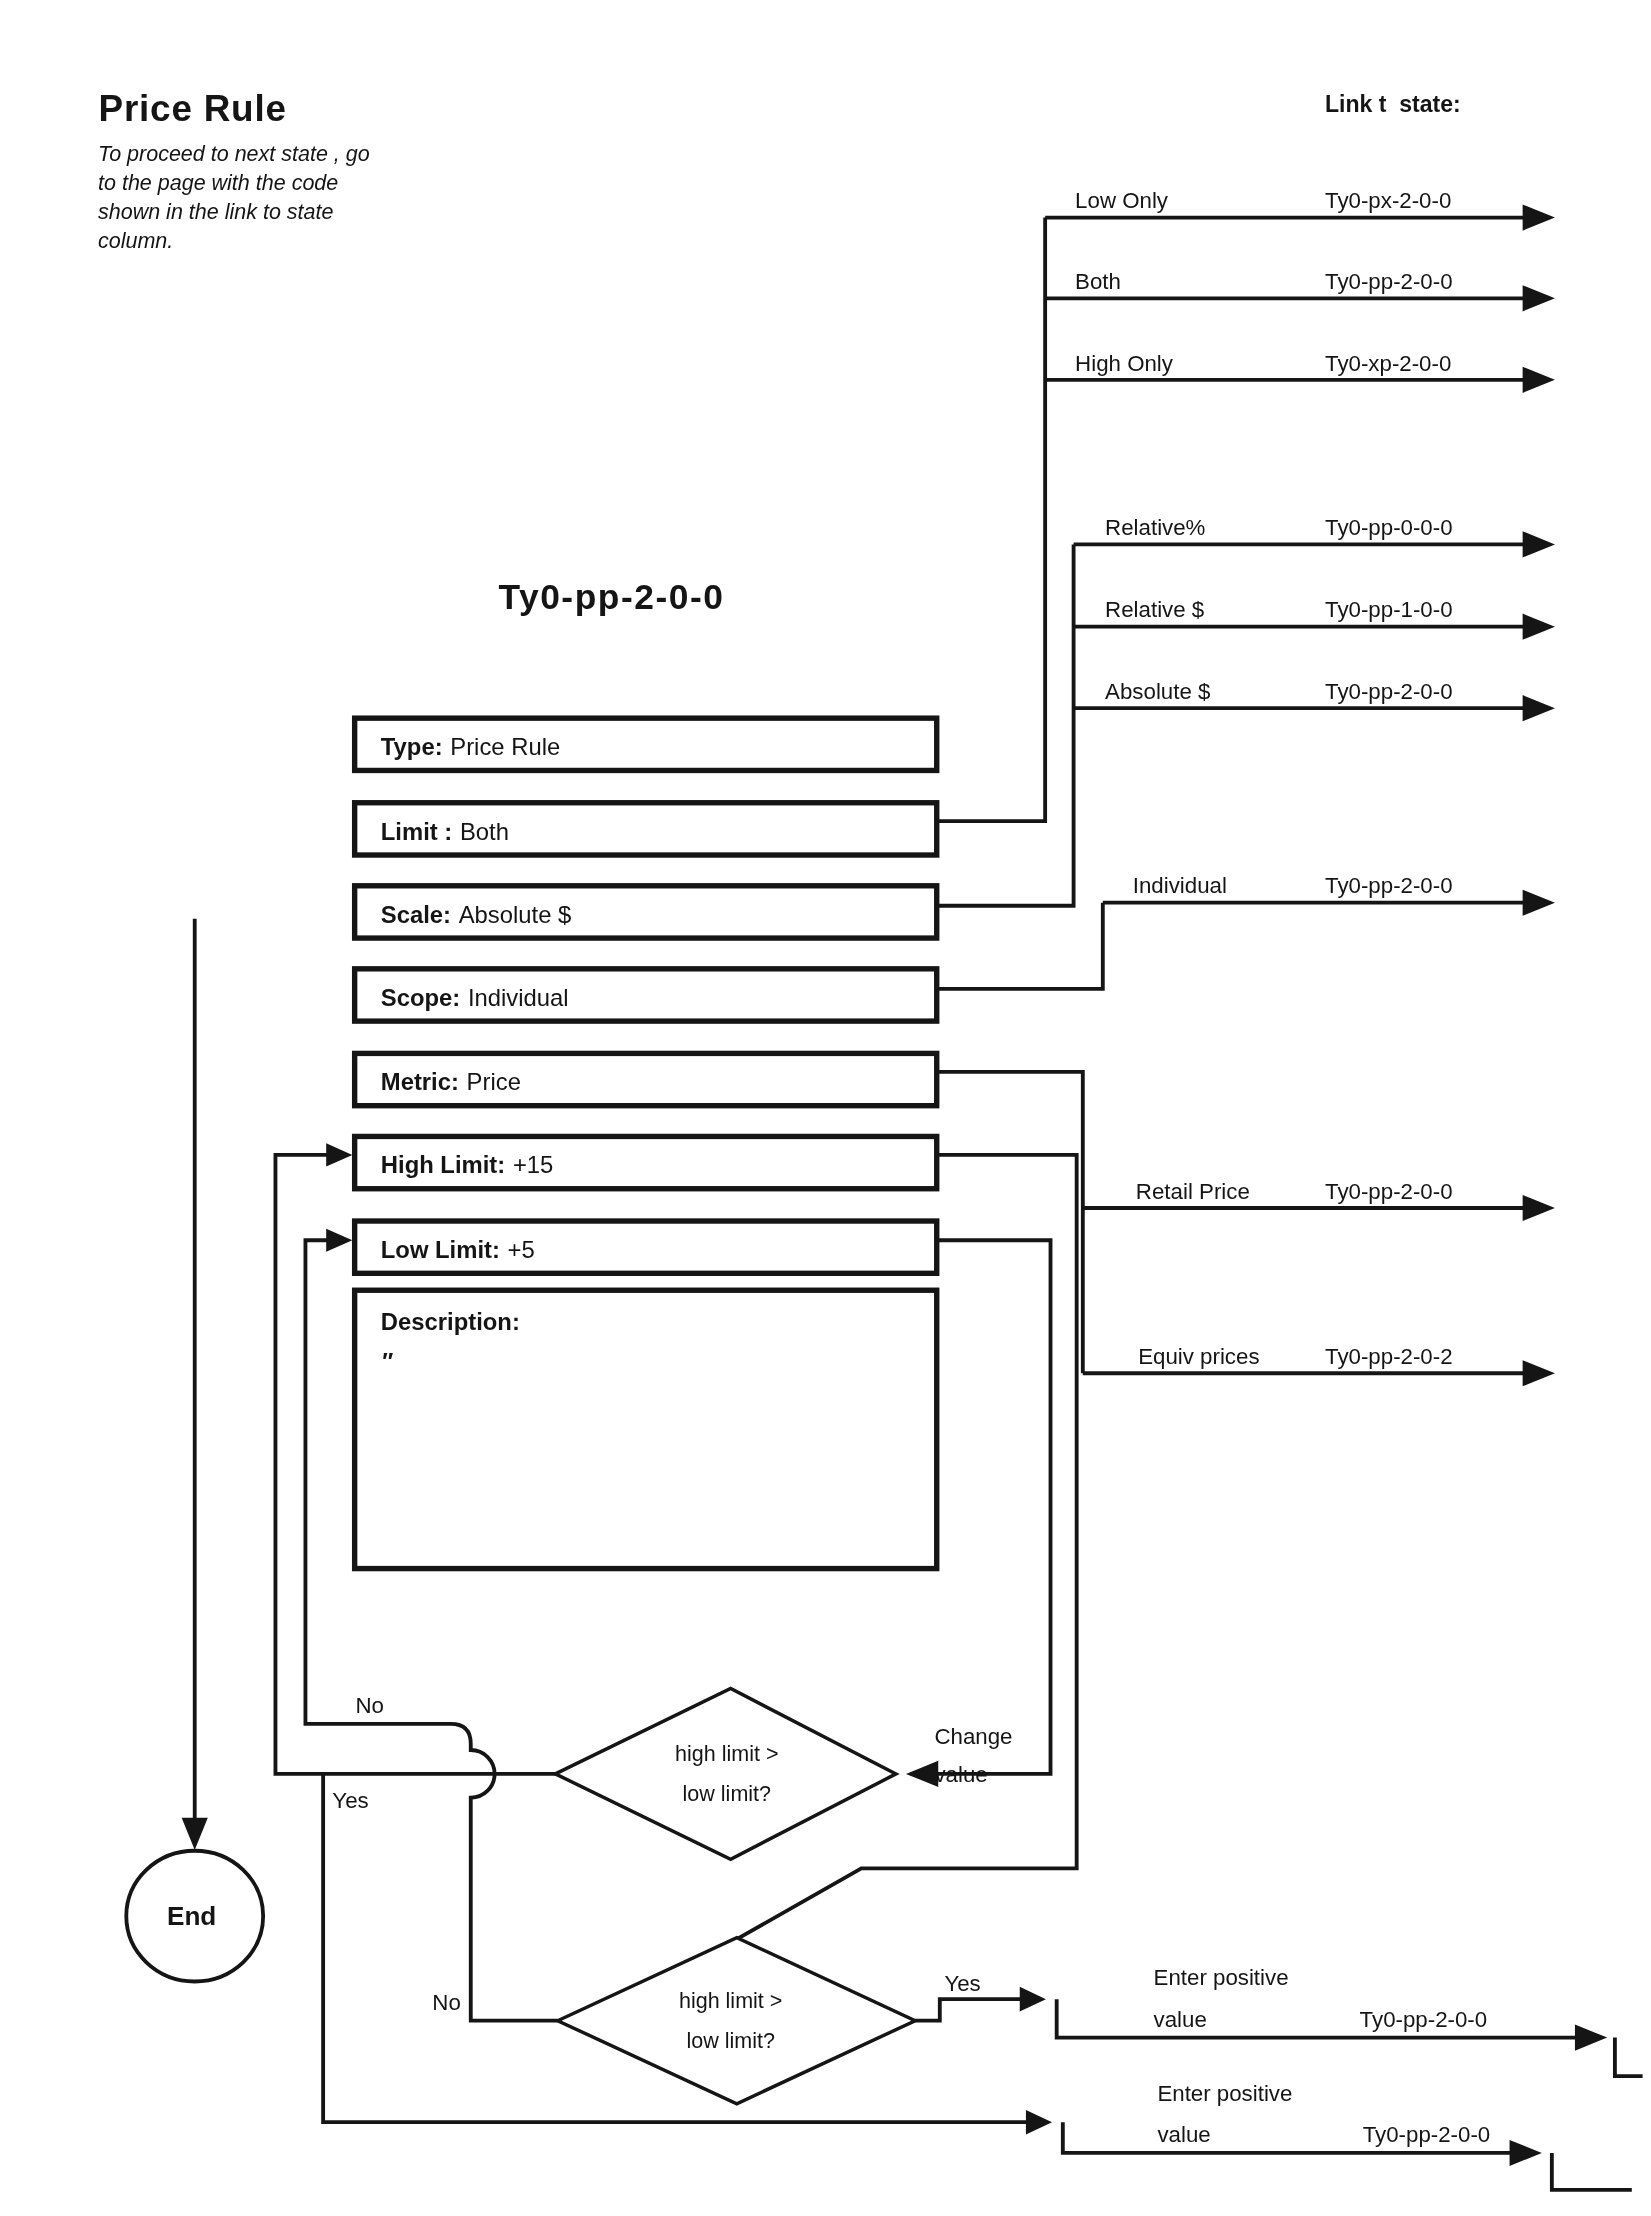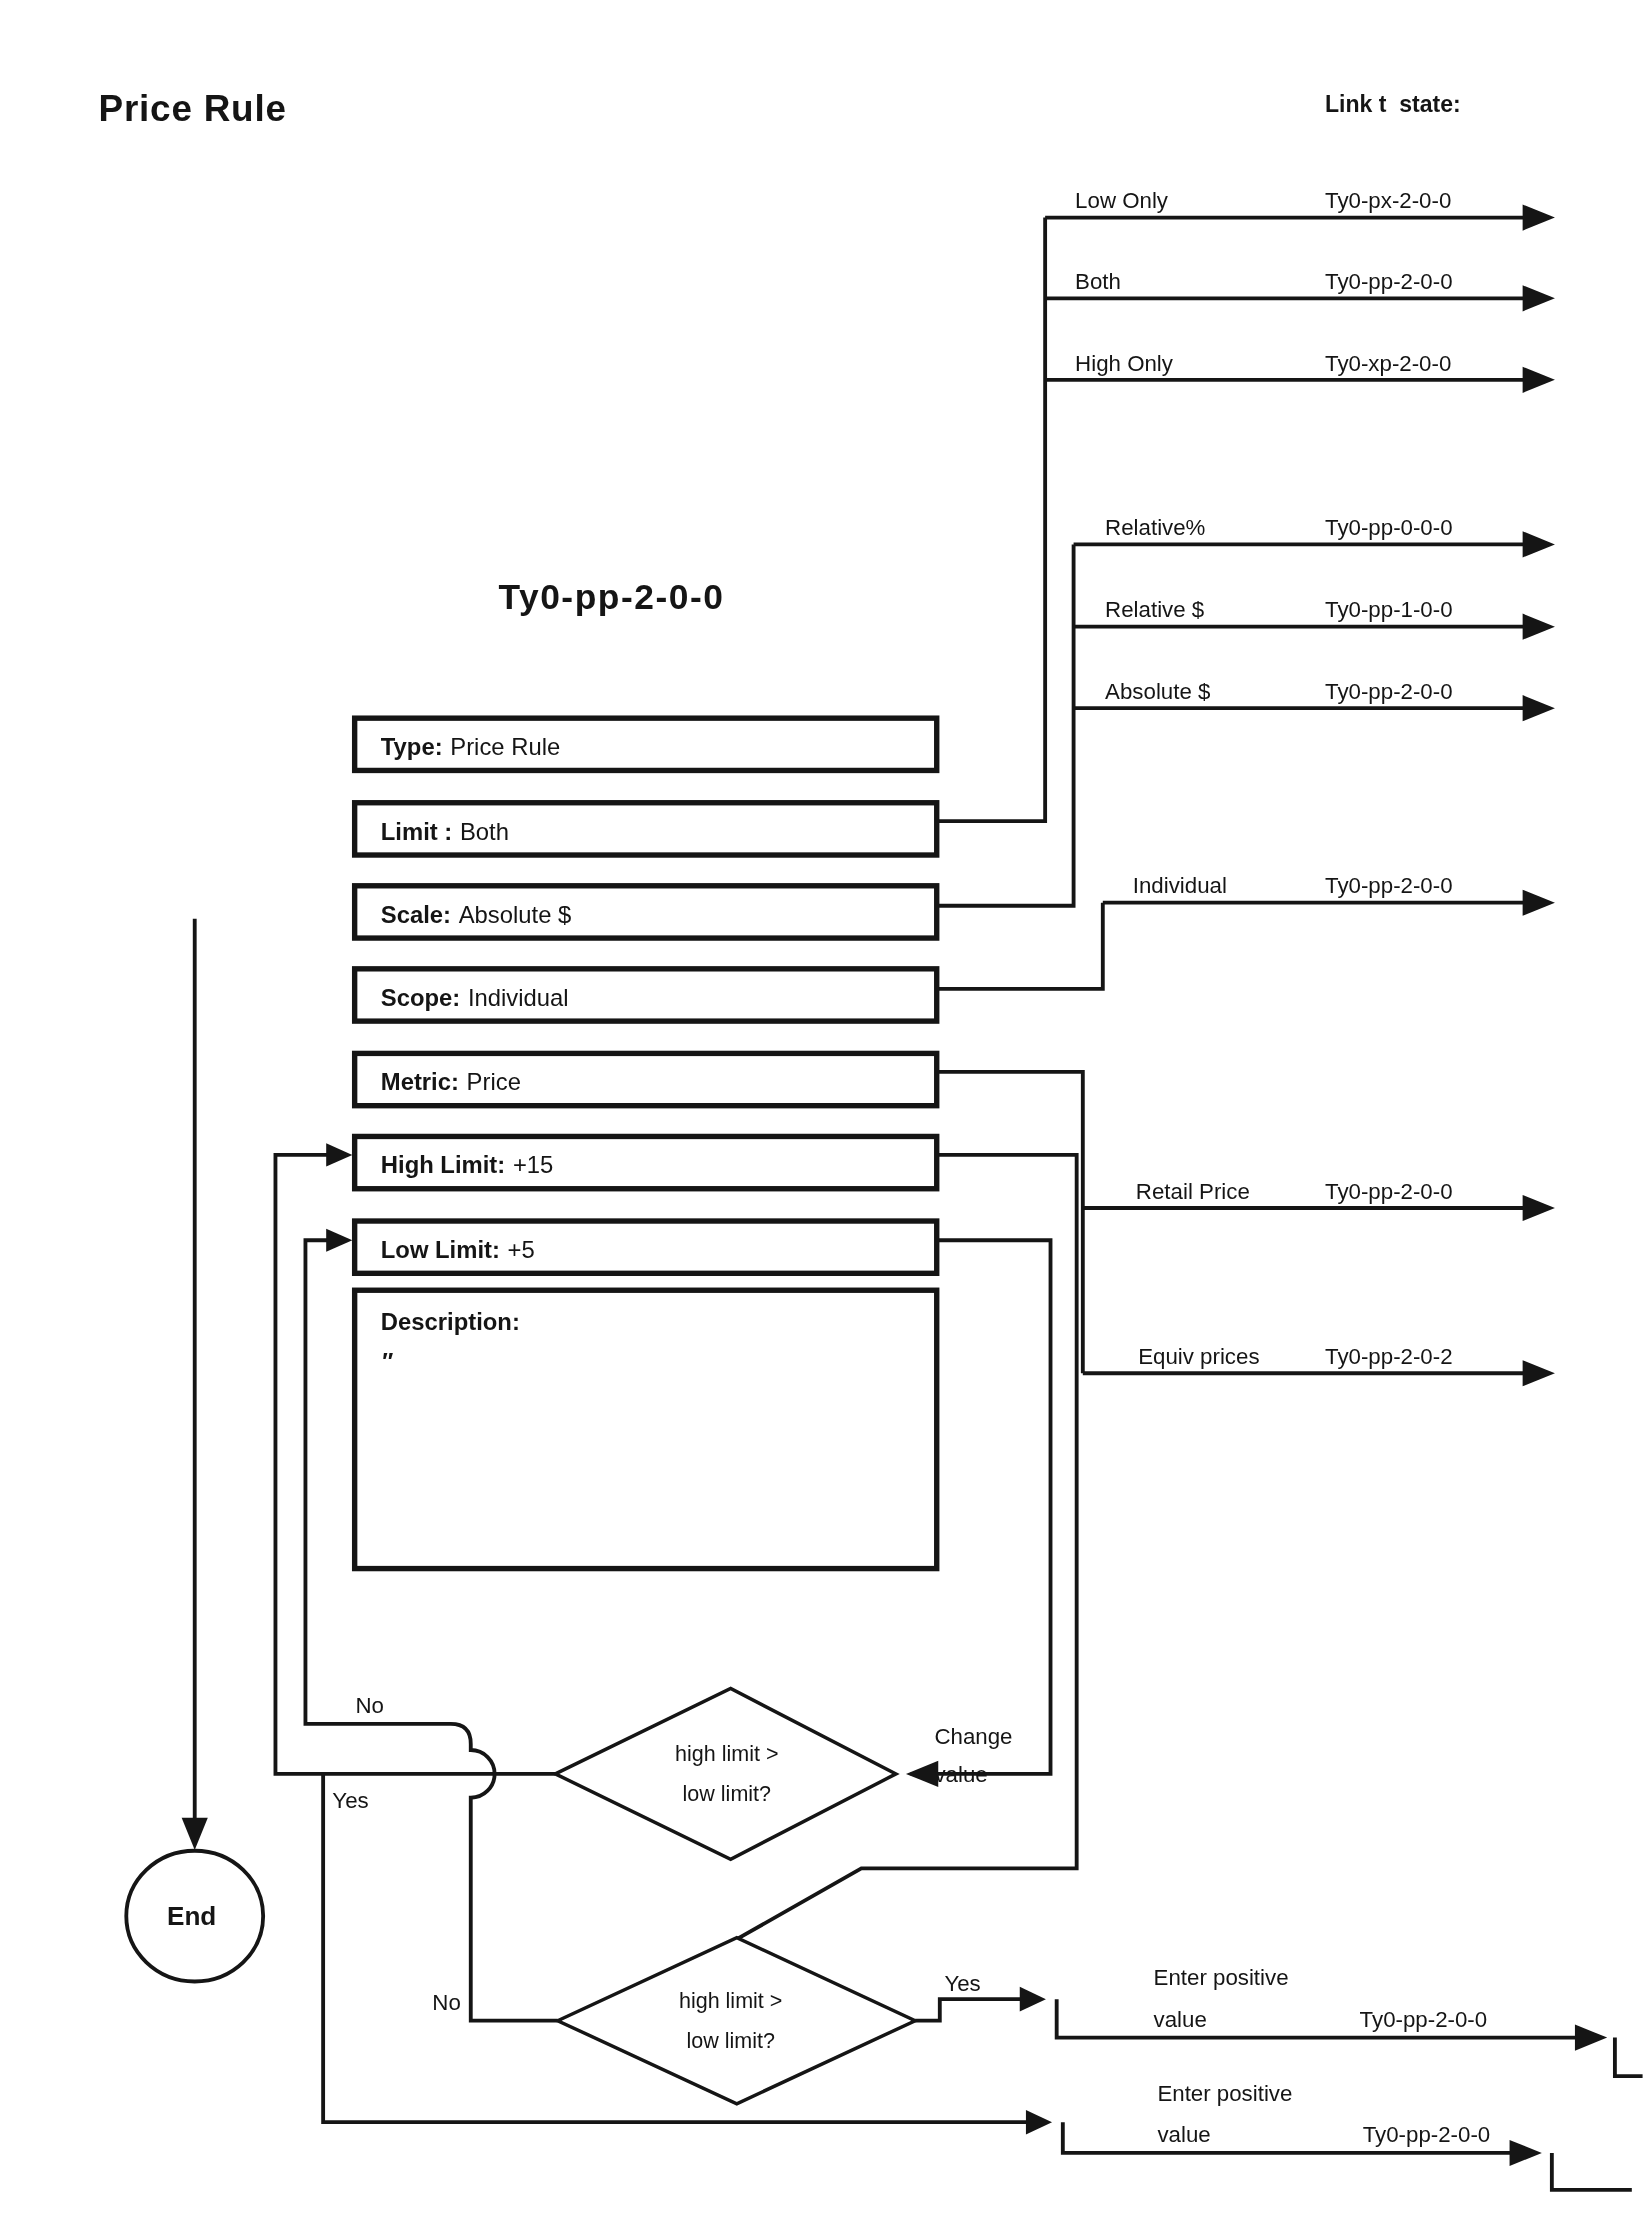--- a/index.html
+++ b/index.html
@@ -25,20 +25,24 @@
   .head{fill:#151515;stroke:none;}
   #subtitle{position:absolute;left:98px;top:140px;width:354px;
     font-size:21.5px;font-style:italic;line-height:29px;color:#151515;
     white-space:pre-line;}
 </style>
 </head>
 <body>
 
 <div id="page">
 
+  <div id="subtitle">To proceed to next state , go
+to the page with the code
+shown in the link to state
+column.</div>
 
   <svg width="1652" height="2216" viewBox="0 0 2148 2882">
 
     <text class="t-title" x="128" y="158">Price Rule</text>
     <text class="t-linkhdr" x="1723" y="146">Link t  state:</text>
     <text class="t-heading" x="648" y="792">Ty0-pp-2-0-0</text>
 
     <g>
       <path class="ink w5" d="M1359,283 H1982"></path>
       <path class="ink w5" d="M1359,388 H1982"></path>

